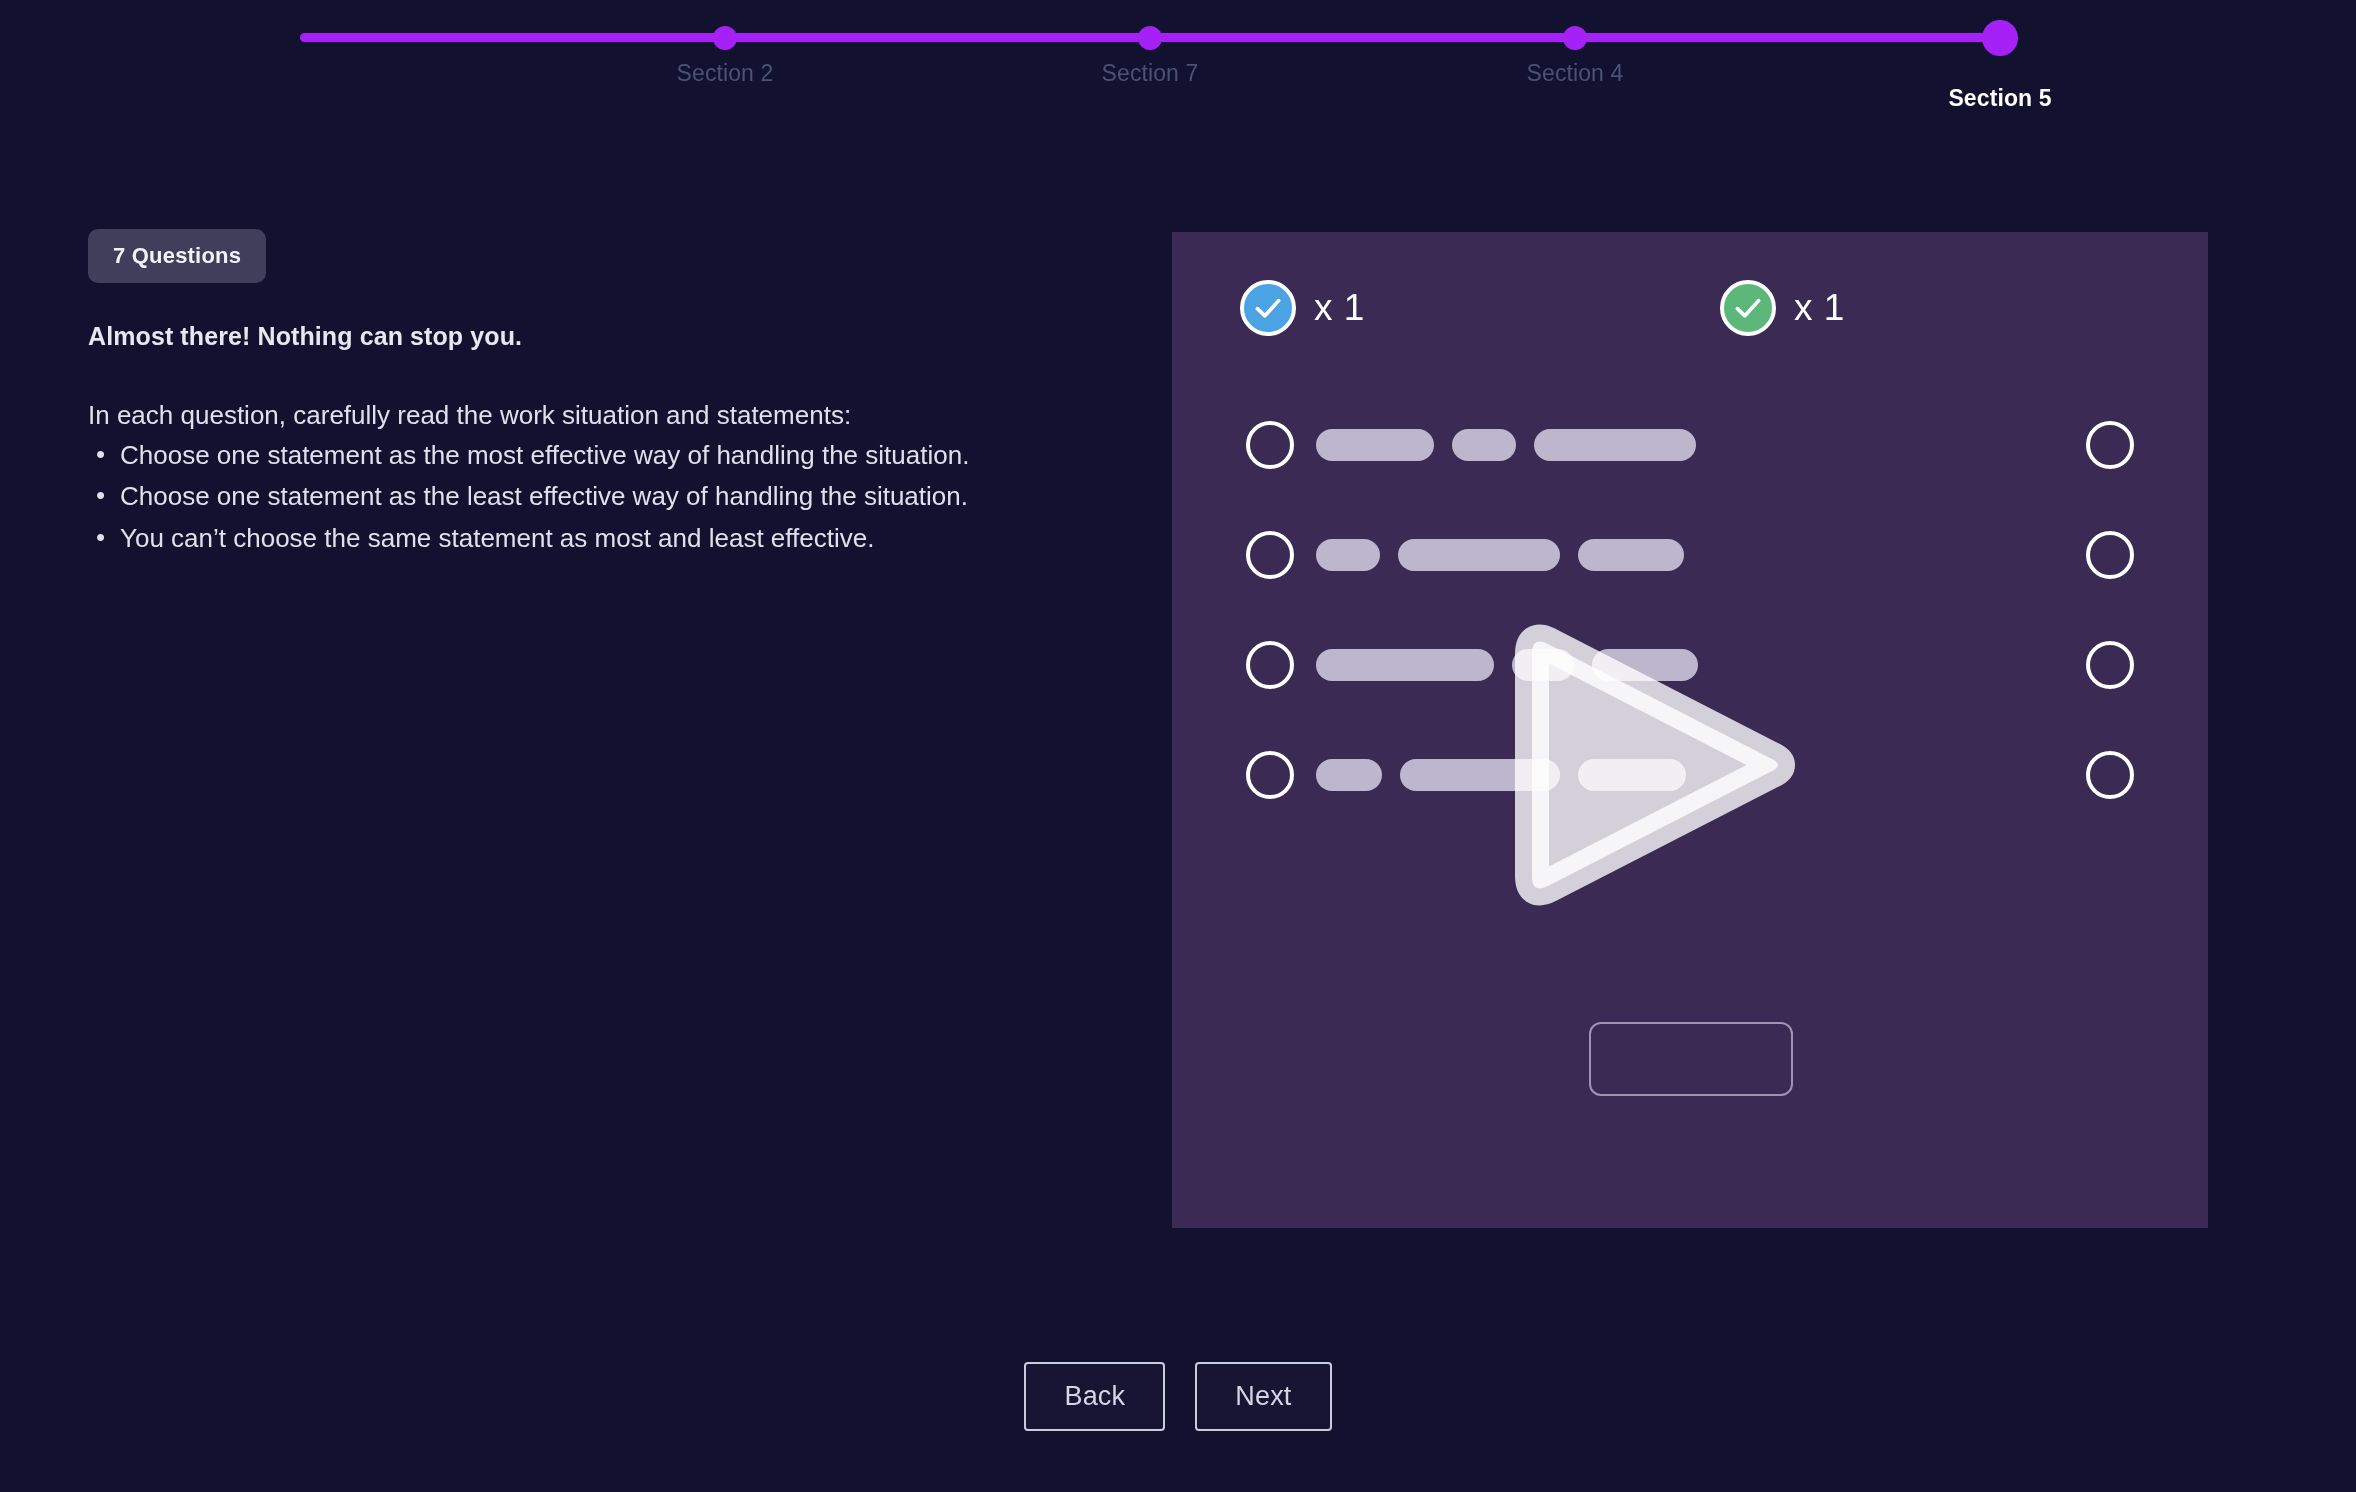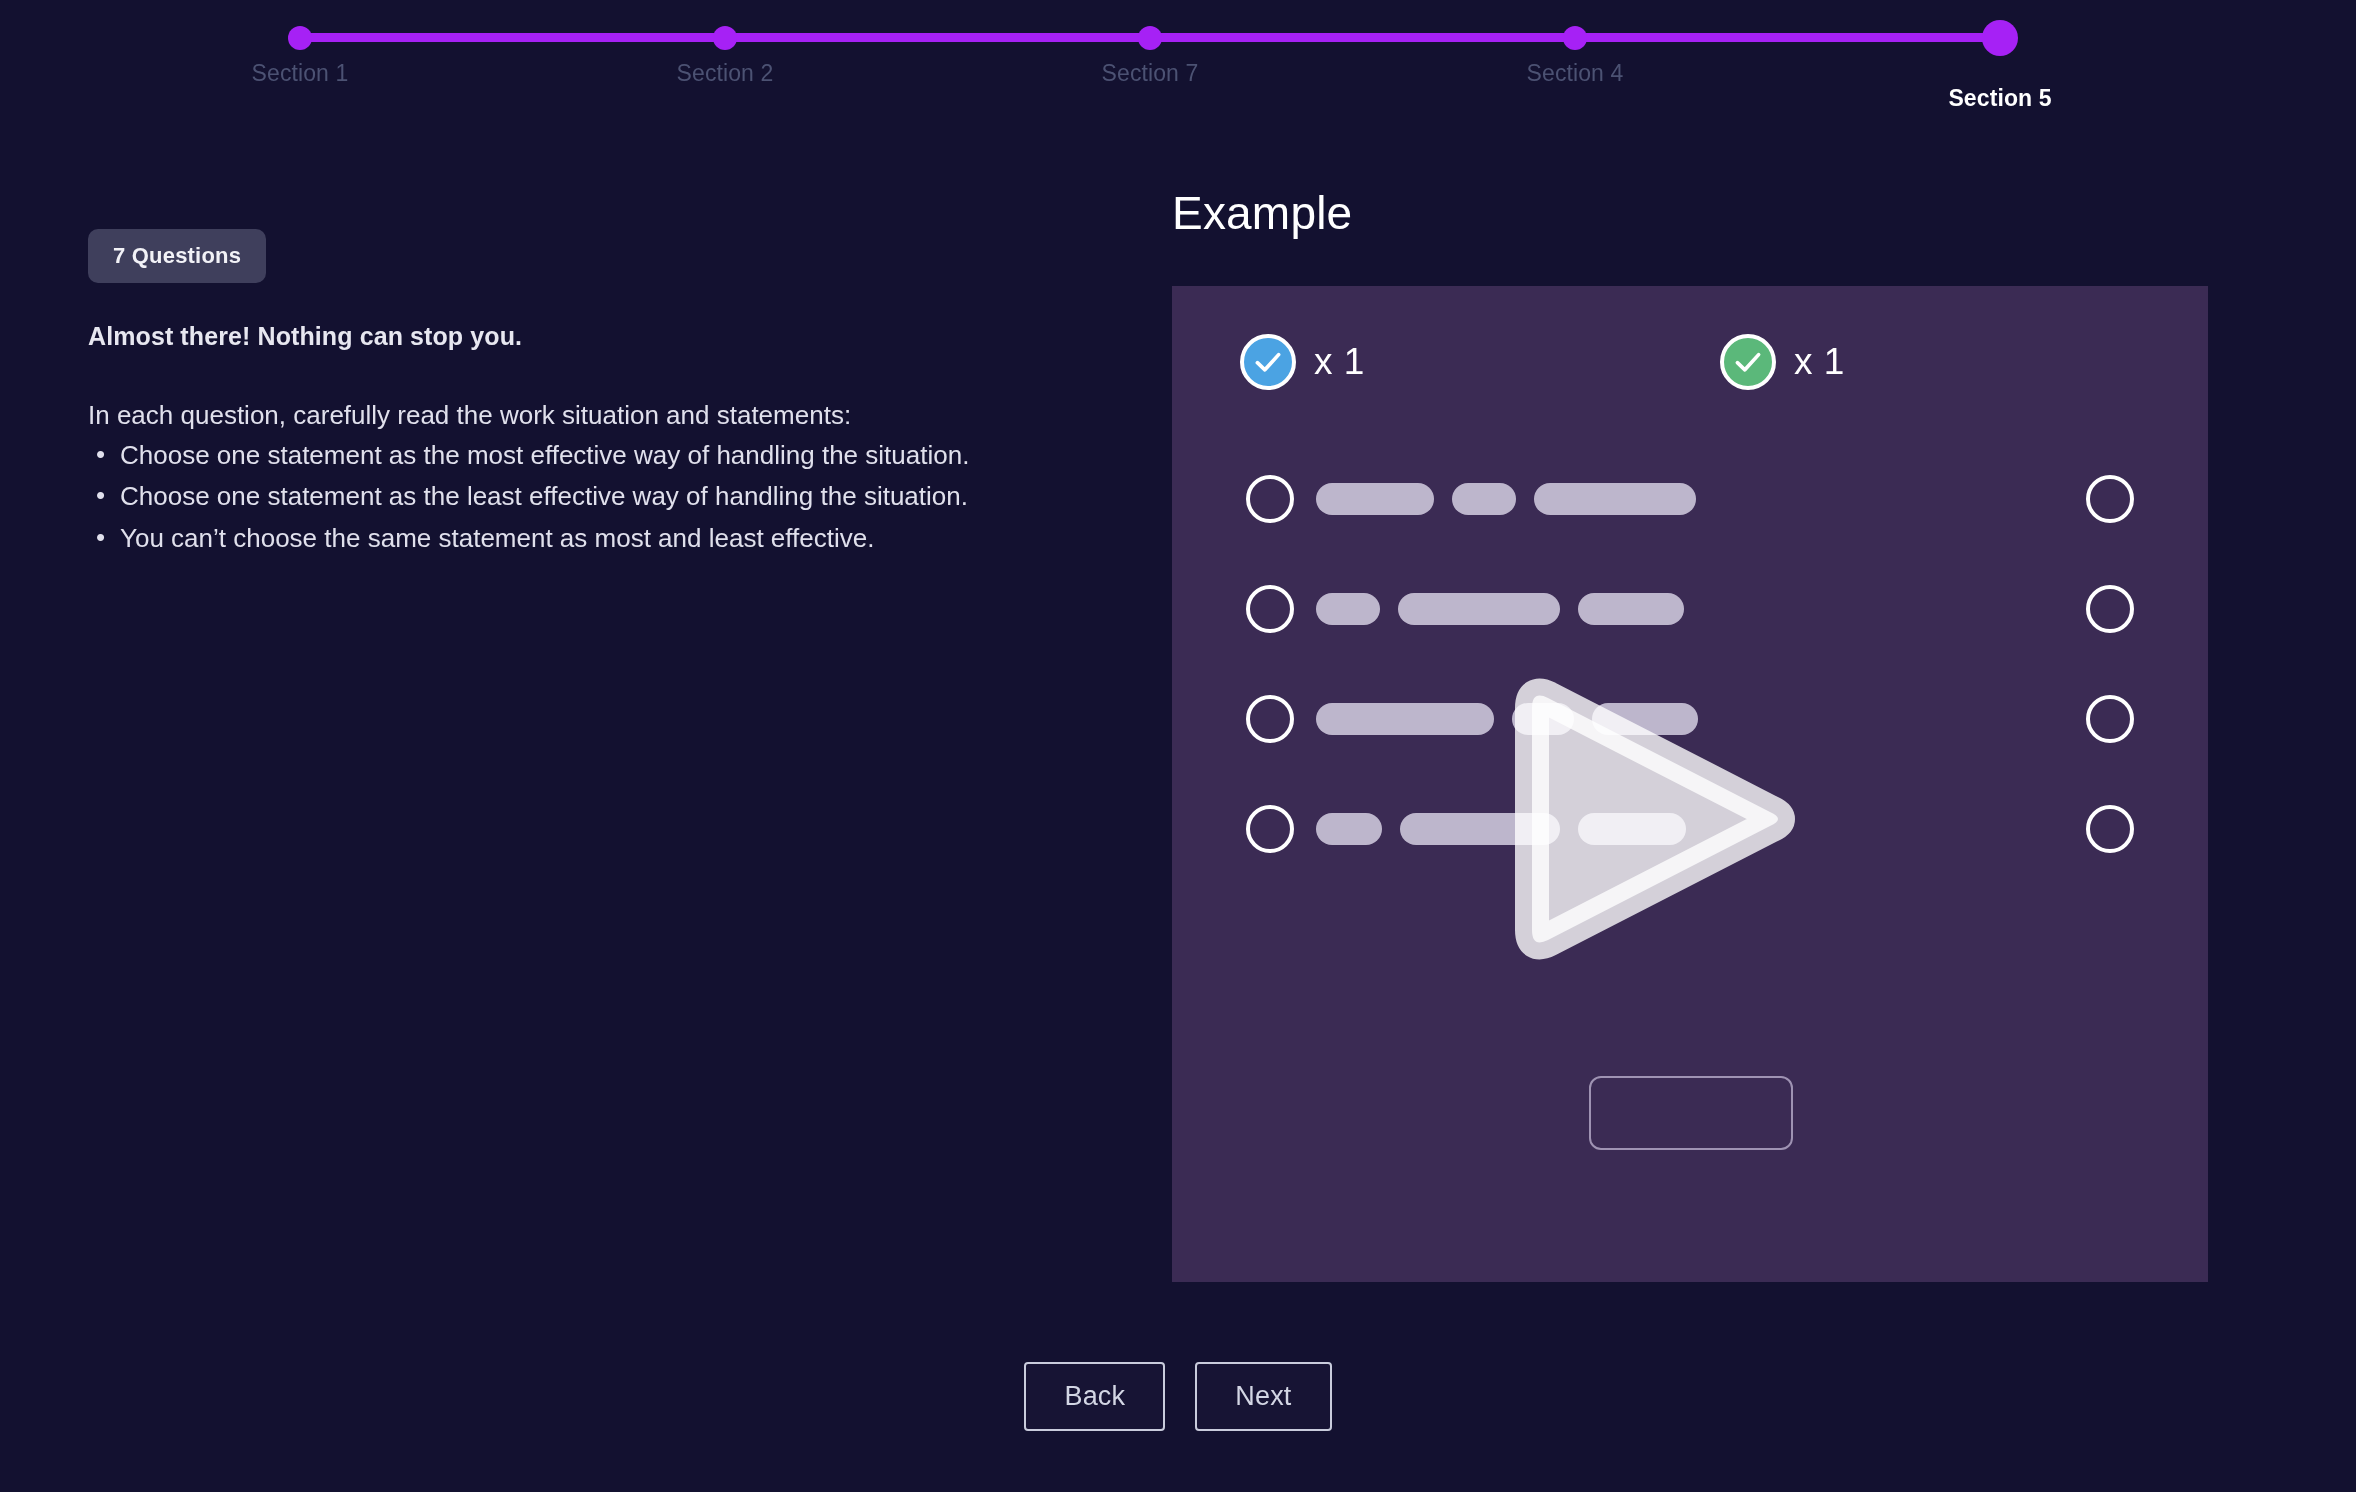--- a/index.html
+++ b/index.html
@@ -246,24 +246,20 @@
     cursor: pointer;
     letter-spacing: .2px;
   }
 </style>
 </head>
 <body>
 
 <div class="stepper">
   <div class="stepper-track"></div>
 
-  <div class="step" style="left:300px">
-    <div class="step-dot"></div>
-    <div class="step-label">Section 1</div>
-  </div>
 
   <div class="step" style="left:725px">
     <div class="step-dot"></div>
     <div class="step-label">Section 2</div>
   </div>
 
   <div class="step" style="left:1150px">
     <div class="step-dot"></div>
     <div class="step-label">Section 7</div>
   </div>
@@ -288,21 +284,20 @@
   <p class="body-intro">In each question, carefully read the work situation and statements:</p>
 
   <ul class="bullets">
     <li>Choose one statement as the most effective way of handling the situation.</li>
     <li>Choose one statement as the least effective way of handling the situation.</li>
     <li>You can’t choose the same statement as most and least effective.</li>
   </ul>
 </div>
 
 <div class="right-col">
-  <h2 class="example-title">Example</h2>
 
   <div class="example-panel">
 
     <div class="legend-row">
       <div class="legend-item left">
         <div class="check-badge" style="background:#4BA3E3">
           <svg width="34" height="34" viewBox="0 0 24 24" fill="none" stroke="#ffffff" stroke-width="2.6" stroke-linecap="round" stroke-linejoin="round">
             <polyline points="4.5,12.5 9.8,17.5 19.5,6.8"></polyline>
           </svg>
         </div>

